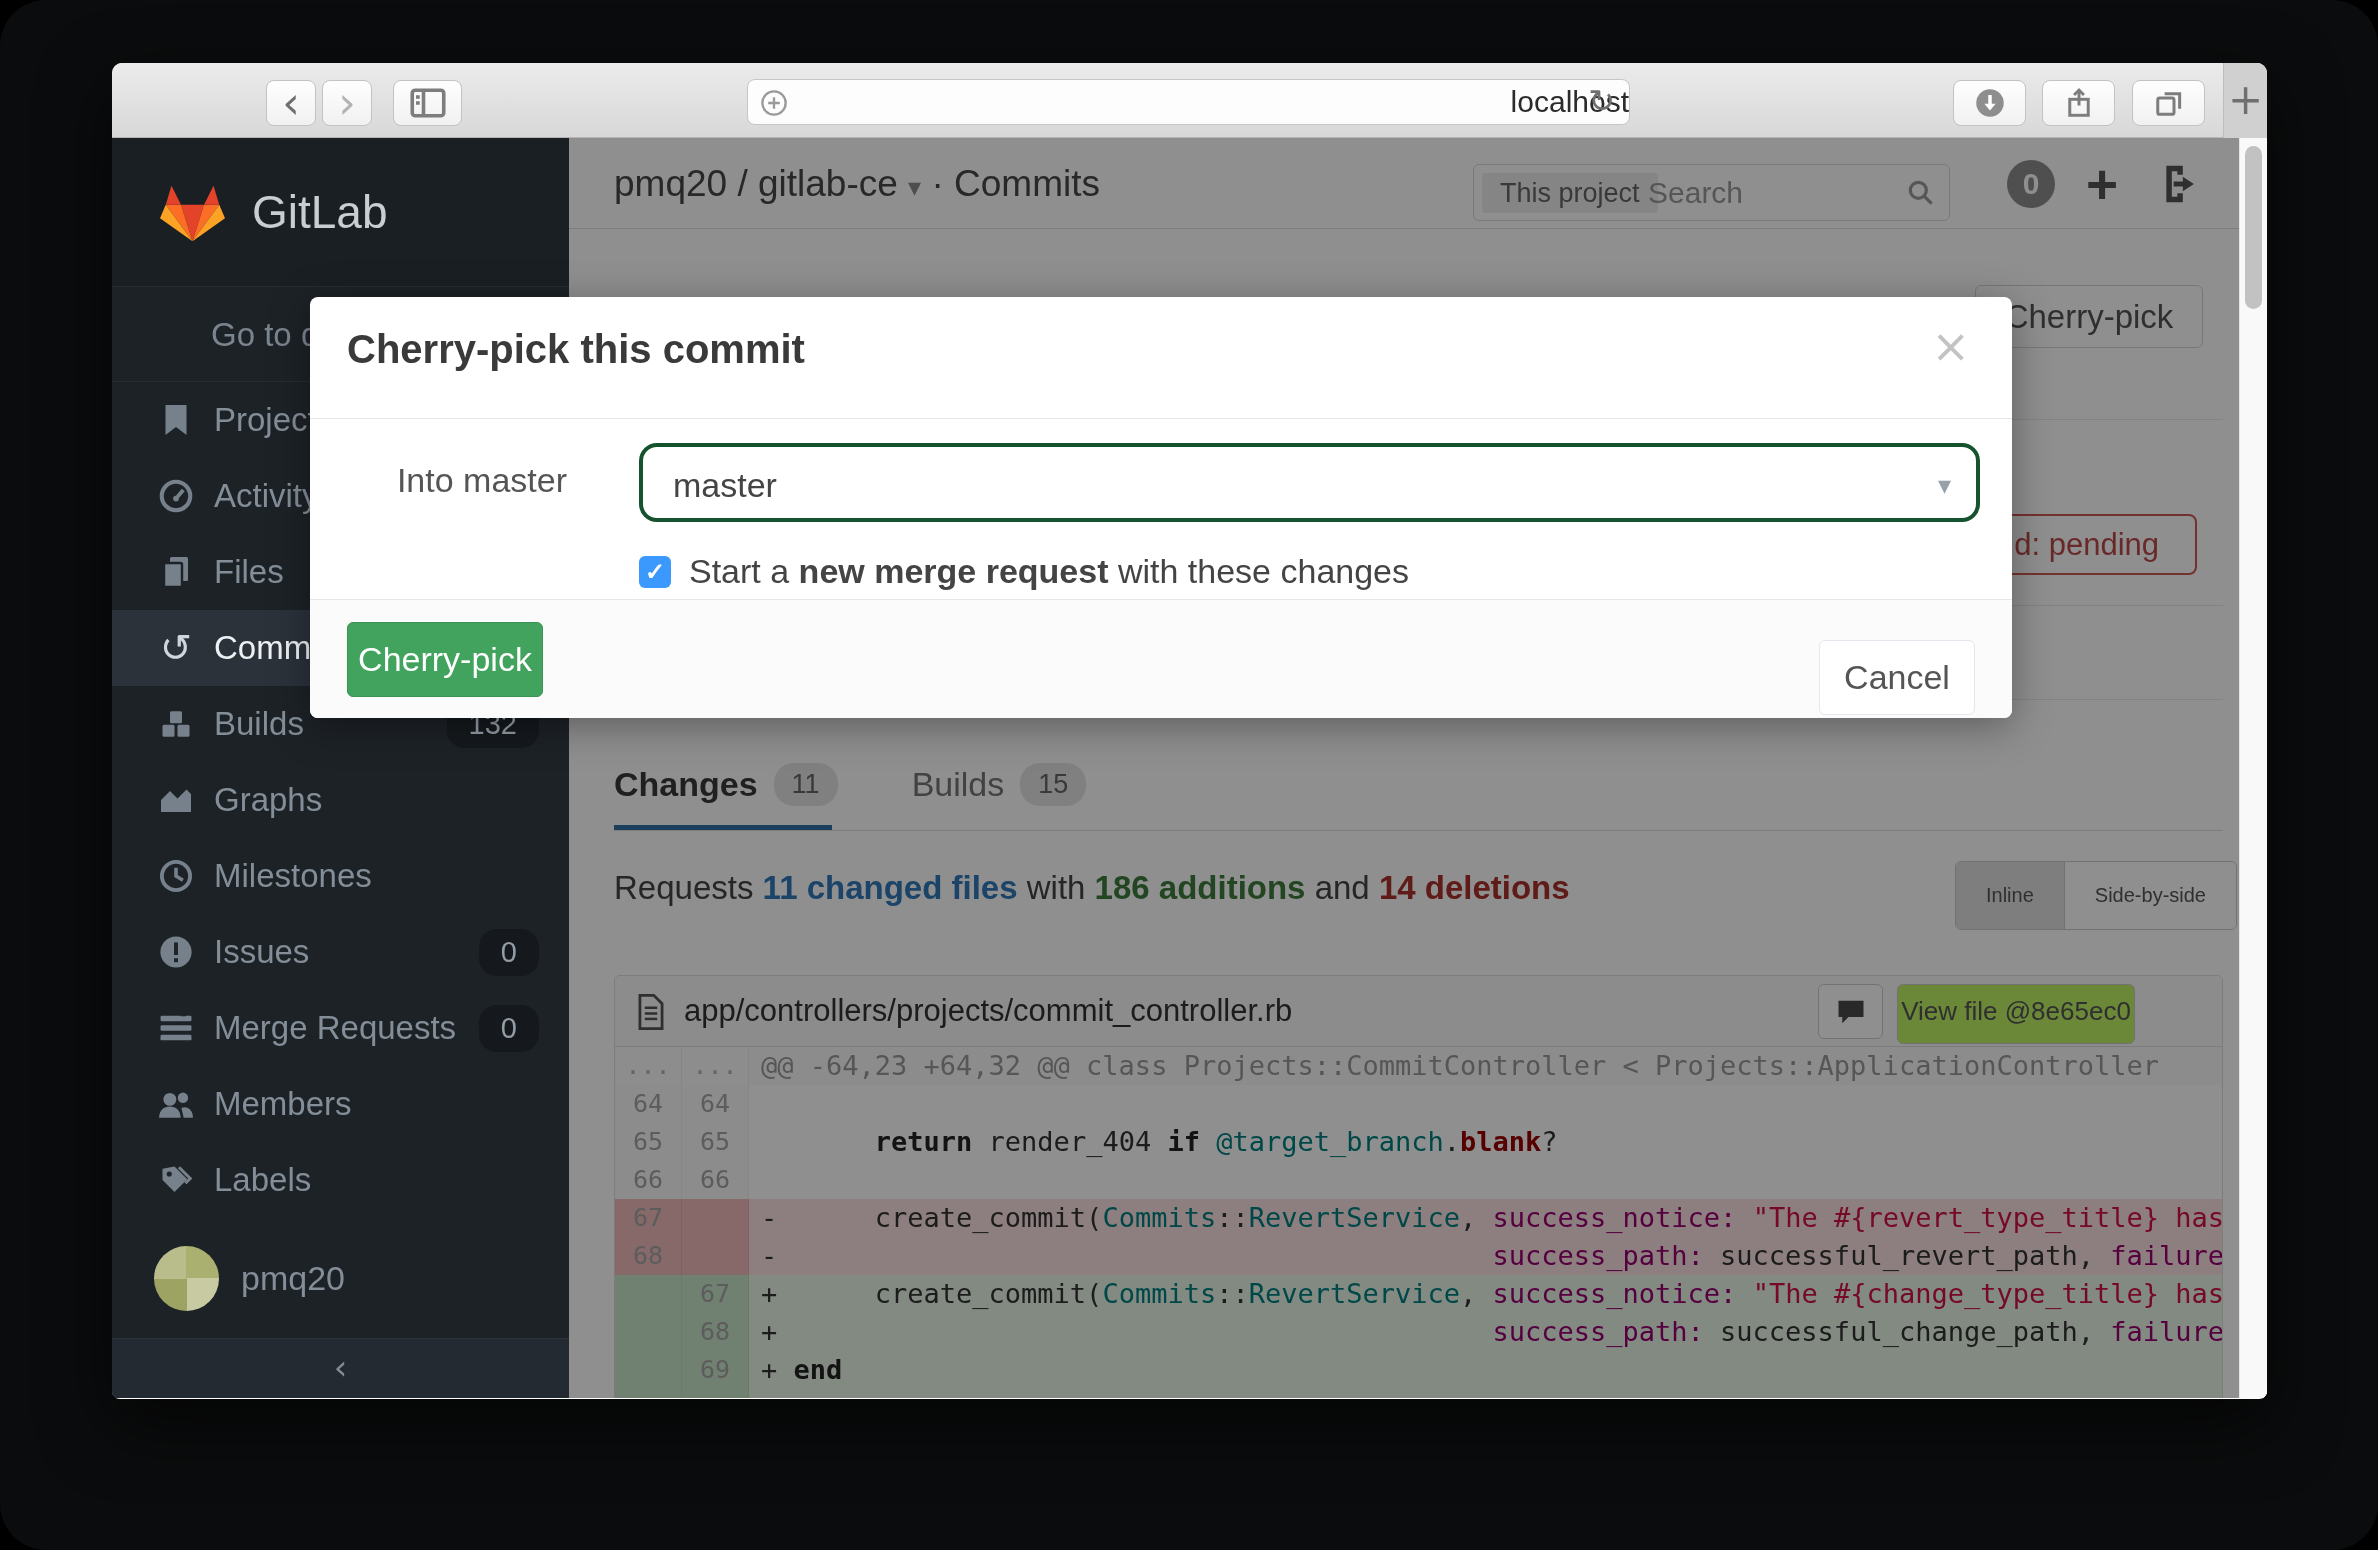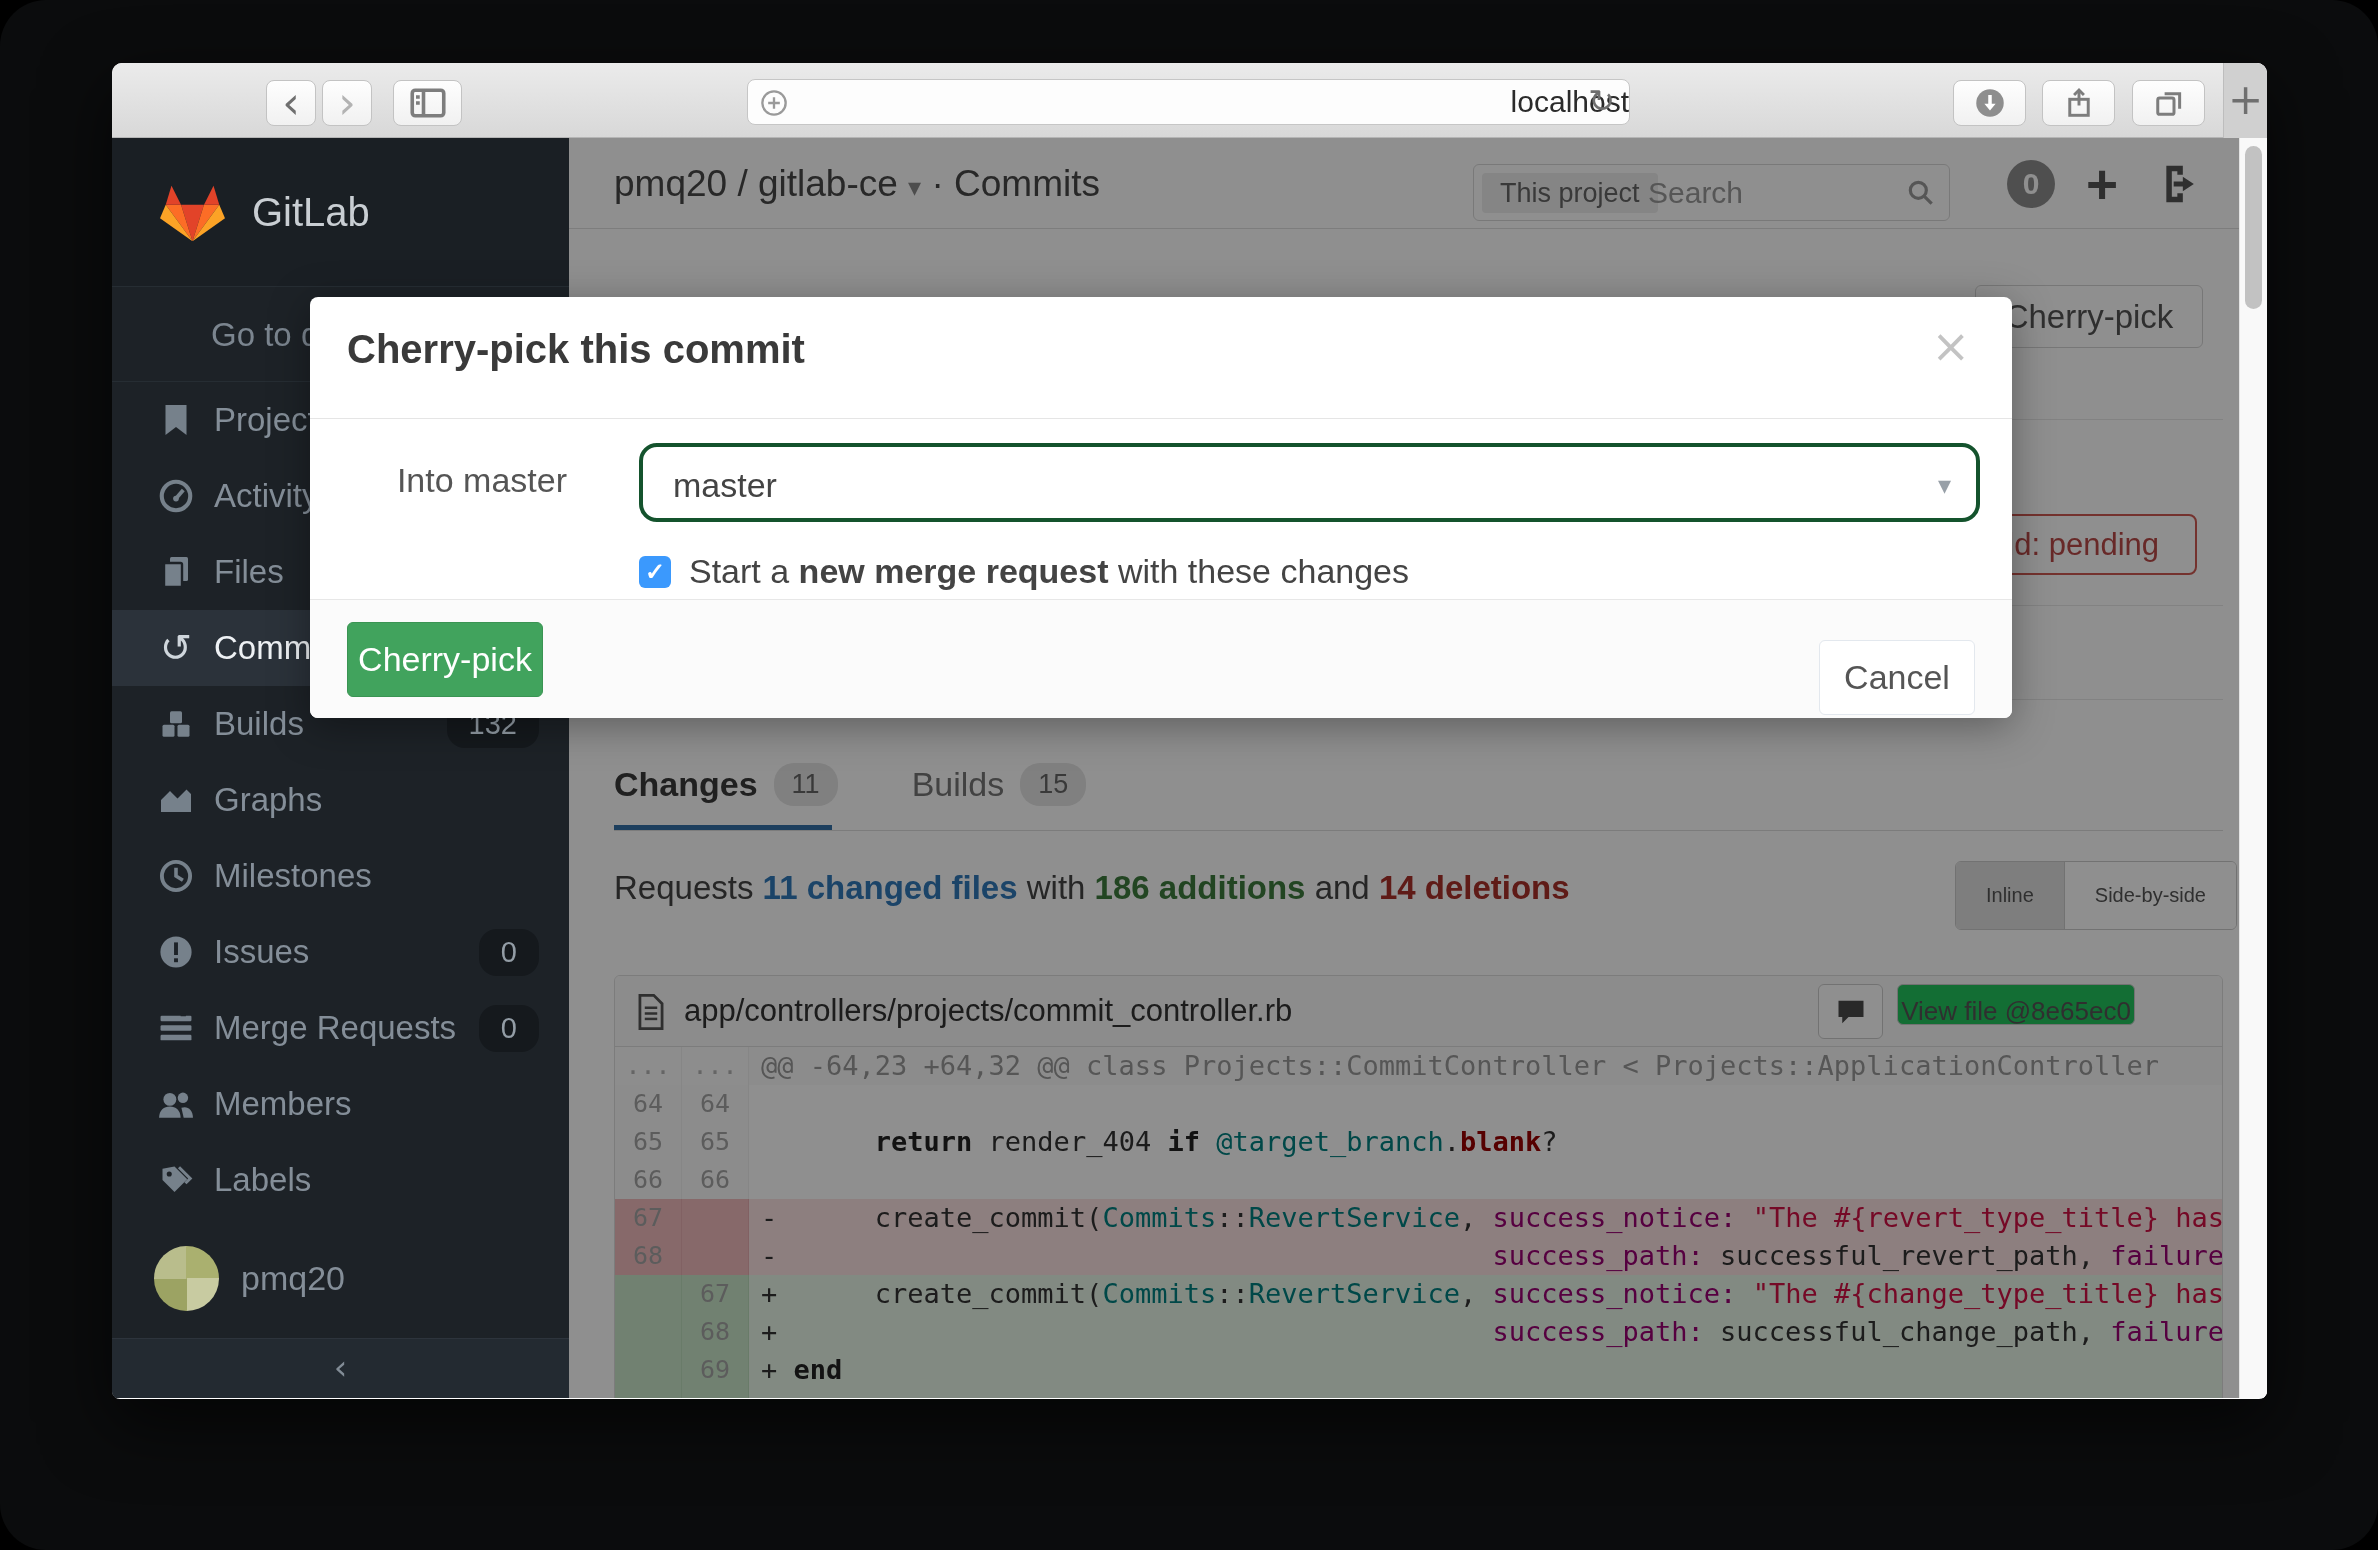--- a/index.html
+++ b/index.html
@@ -35,21 +35,21 @@
             font-size:42px; text-align:center; line-height:73px; }
 
   
   .page { position:absolute; left:0; top:75px; width:2155px; height:1260px; }
 
   
   .sidebar { position:absolute; left:0; top:0; width:457px; height:1260px; background:#1d2227; }
   .logo-block { height:149px; background:#1a1f24; border-bottom:1px solid #262d33;
                 display:flex; align-items:center; }
   .logo-block svg { margin-left:45px; }
-  .logo-text { margin-left:24px; font-size:40px; color:#c9ced3; font-weight:400; }
+  .logo-text { margin-left:24px; font-size:46px; color:#c9ced3; font-weight:400; }
   .dash-link { height:95px; line-height:95px; padding-left:99px; font-size:33px; color:#7b858f;
                border-bottom:1px solid #262d33; white-space:nowrap; overflow:hidden; }
   .s-item { height:76px; display:flex; align-items:center; position:relative; color:#848e98; }
   .s-item .icn { width:44px; margin-left:42px; display:flex; justify-content:center; color:#76818b; }
   .s-item .icn svg { fill:currentColor; }
   .s-item .icn .glyph { font-size:38px; line-height:38px; }
   .s-item .lbl { margin-left:16px; font-size:33px; white-space:nowrap; }
   .s-item.active { background:#2b323a; color:#eef1f4; }
   .s-item.active .icn { color:#cfd6dc; }
   .s-badge { position:absolute; right:30px; background:#15191d; color:#939da6;
@@ -114,21 +114,21 @@
   .vt-btn.active { background:#e0e0e0; border-right:1px solid #ccc; }
 
   .file-card { position:absolute; left:45px; top:837px; width:1609px; height:614px;
                border:1px solid #ddd; border-radius:6px; overflow:hidden; background:#fff; }
   .fc-header { height:71px; background:#fafafa; border-bottom:1px solid #ddd; position:relative; }
   .fc-path { position:absolute; left:69px; top:0; line-height:69px; font-size:31px; color:#333; }
   .fc-ficon { position:absolute; left:22px; top:18px; }
   .fc-comment { position:absolute; left:1203px; top:8px; width:65px; height:55px; background:#fff;
                 border:1px solid #ccc; border-radius:6px; display:flex; align-items:center;
                 justify-content:center; }
-  .fc-view { position:absolute; left:1282px; top:8px; width:238px; height:41px; background:#22c55e;
+  .fc-view { position:absolute; left:1282px; top:8px; width:238px; height:60px; background:#bef264;
              border:1px solid #ccc; border-radius:6px; text-align:center; line-height:53px;
              font-size:26px; color:#555; }
 
   .drow { display:flex; height:38px; font-family:"DejaVu Sans Mono", monospace; font-size:27px;
           line-height:38px; }
   .ln { width:67px; flex:none; text-align:center; color:#a5a5a5; font-size:25px;
         background:#fafafa; border-right:1px solid #efefef; }
   .code { flex:1; white-space:pre; overflow:hidden; padding-left:12px; background:#fff; }
   .drow.hunk .ln { color:#b5b5b5; background:#fbfbfb; }
   .drow.hunk .code { background:#fafafa; }

